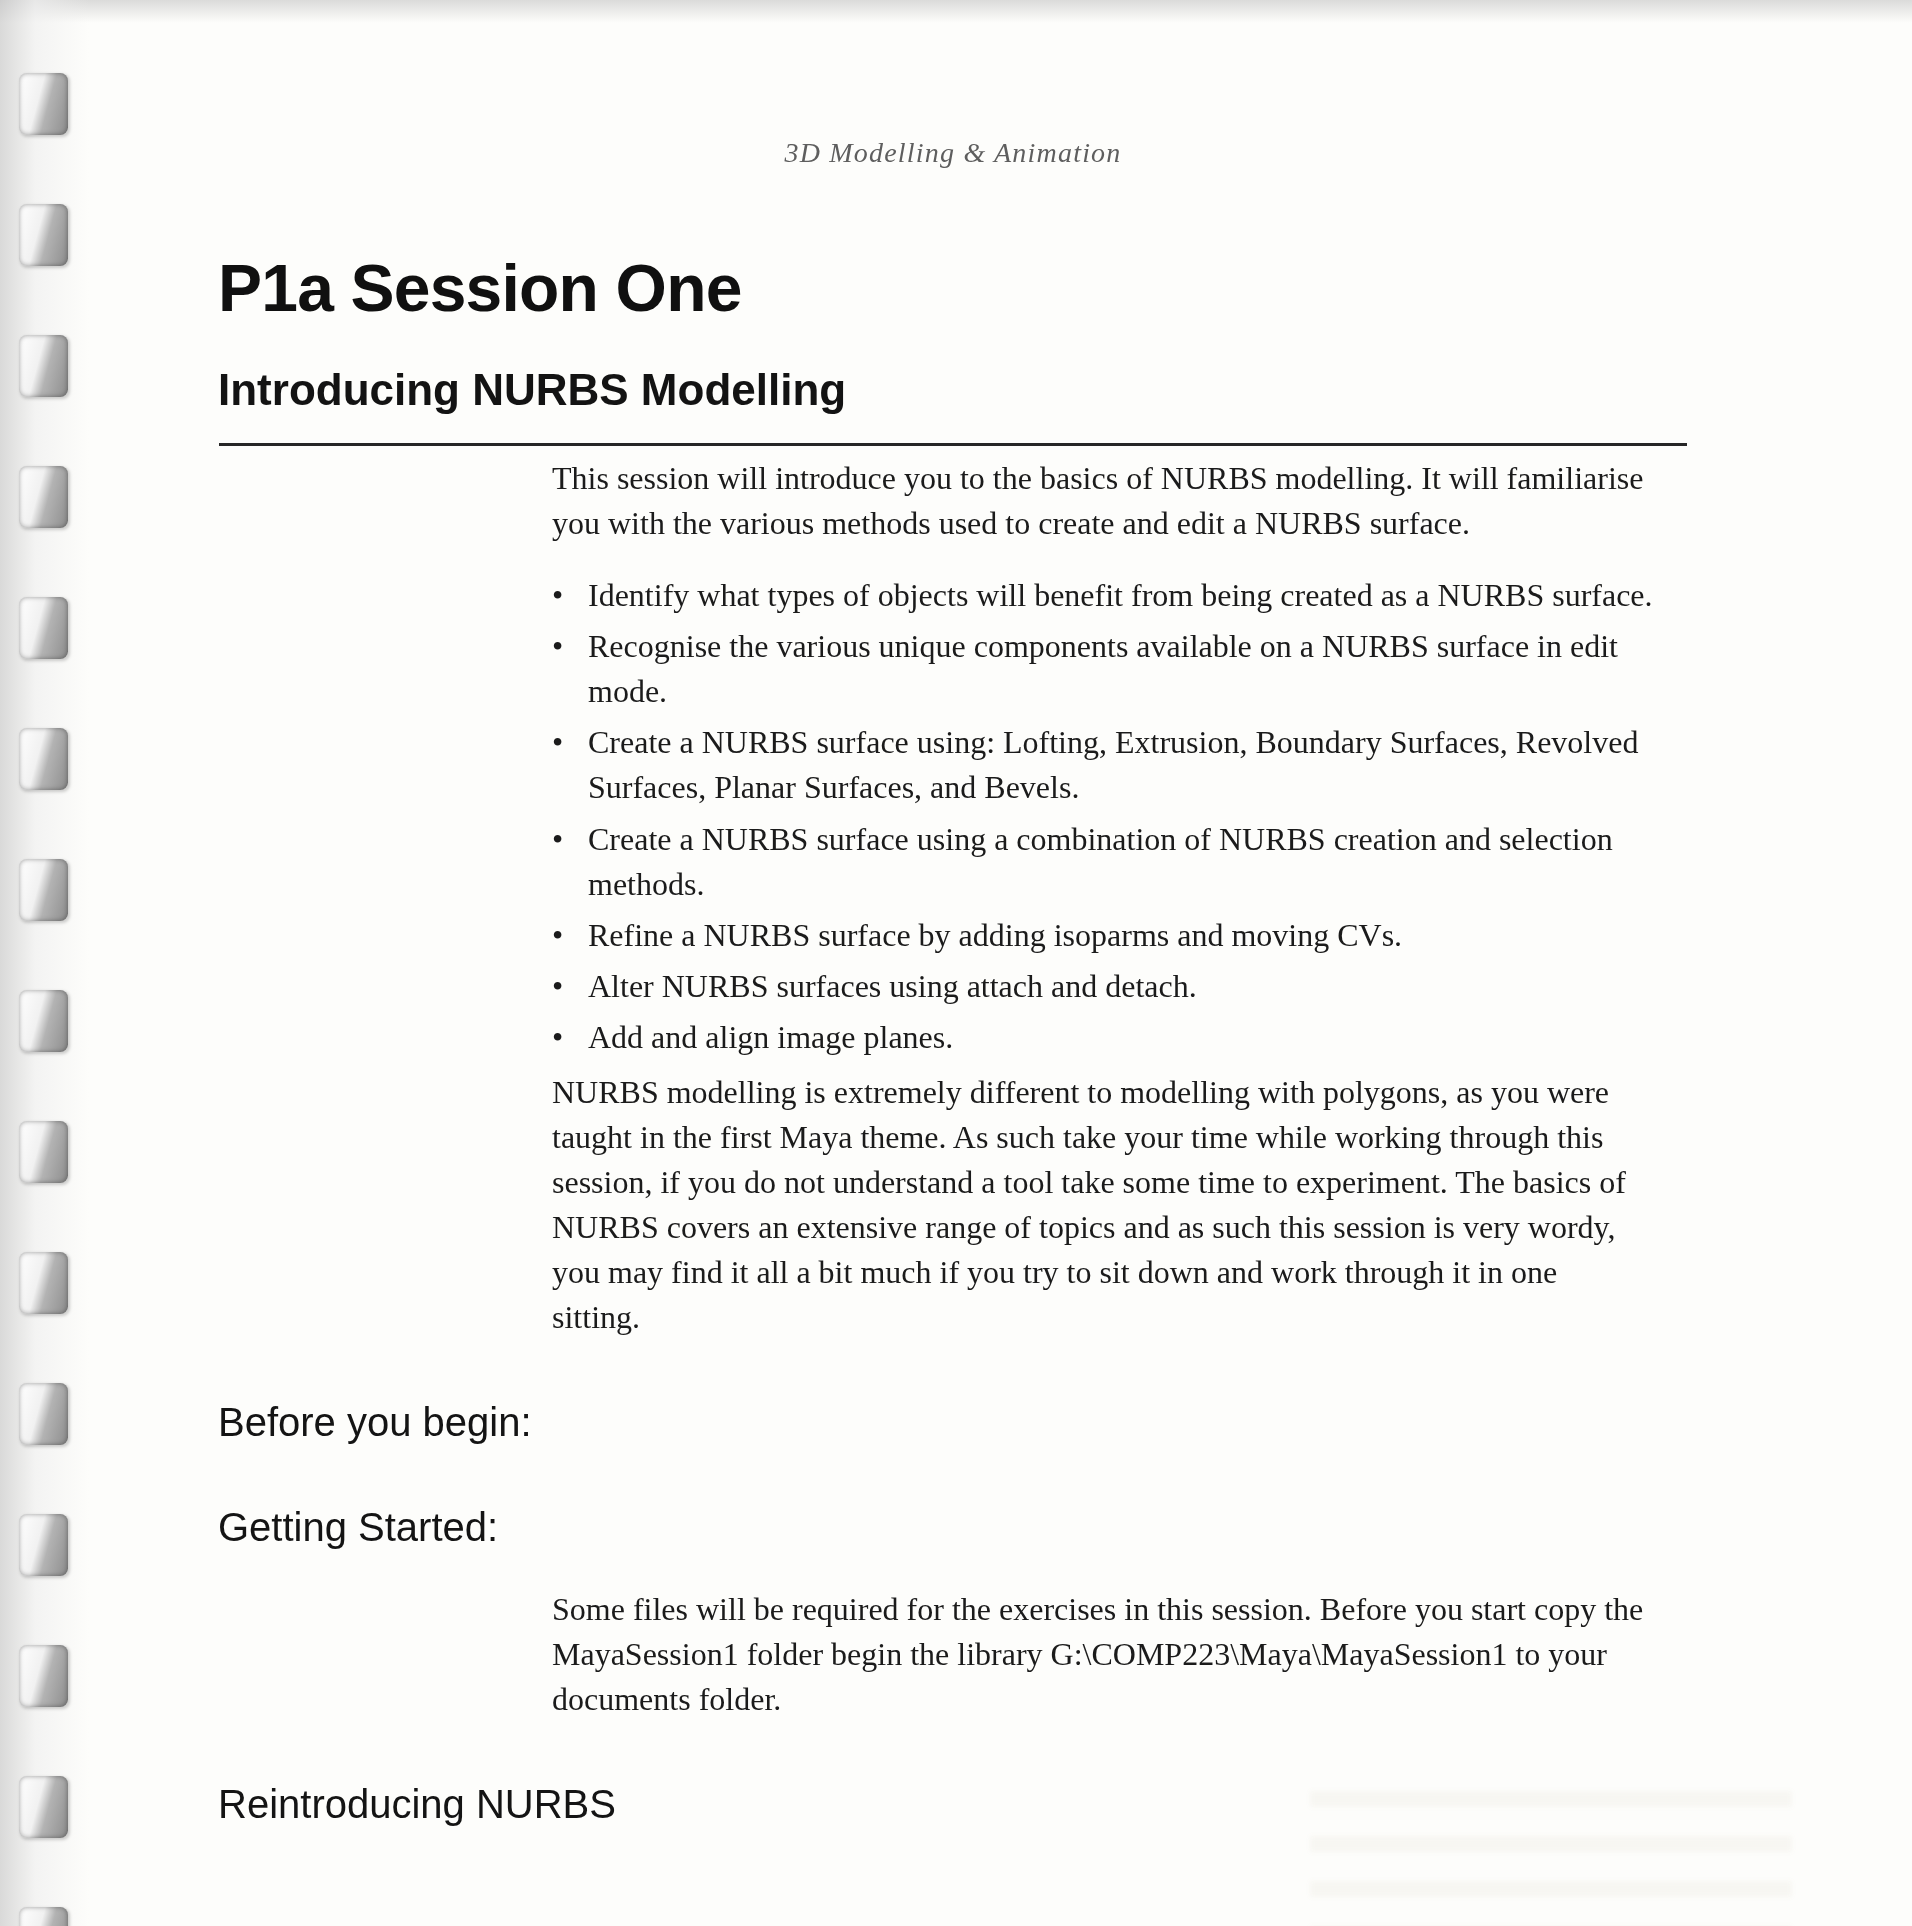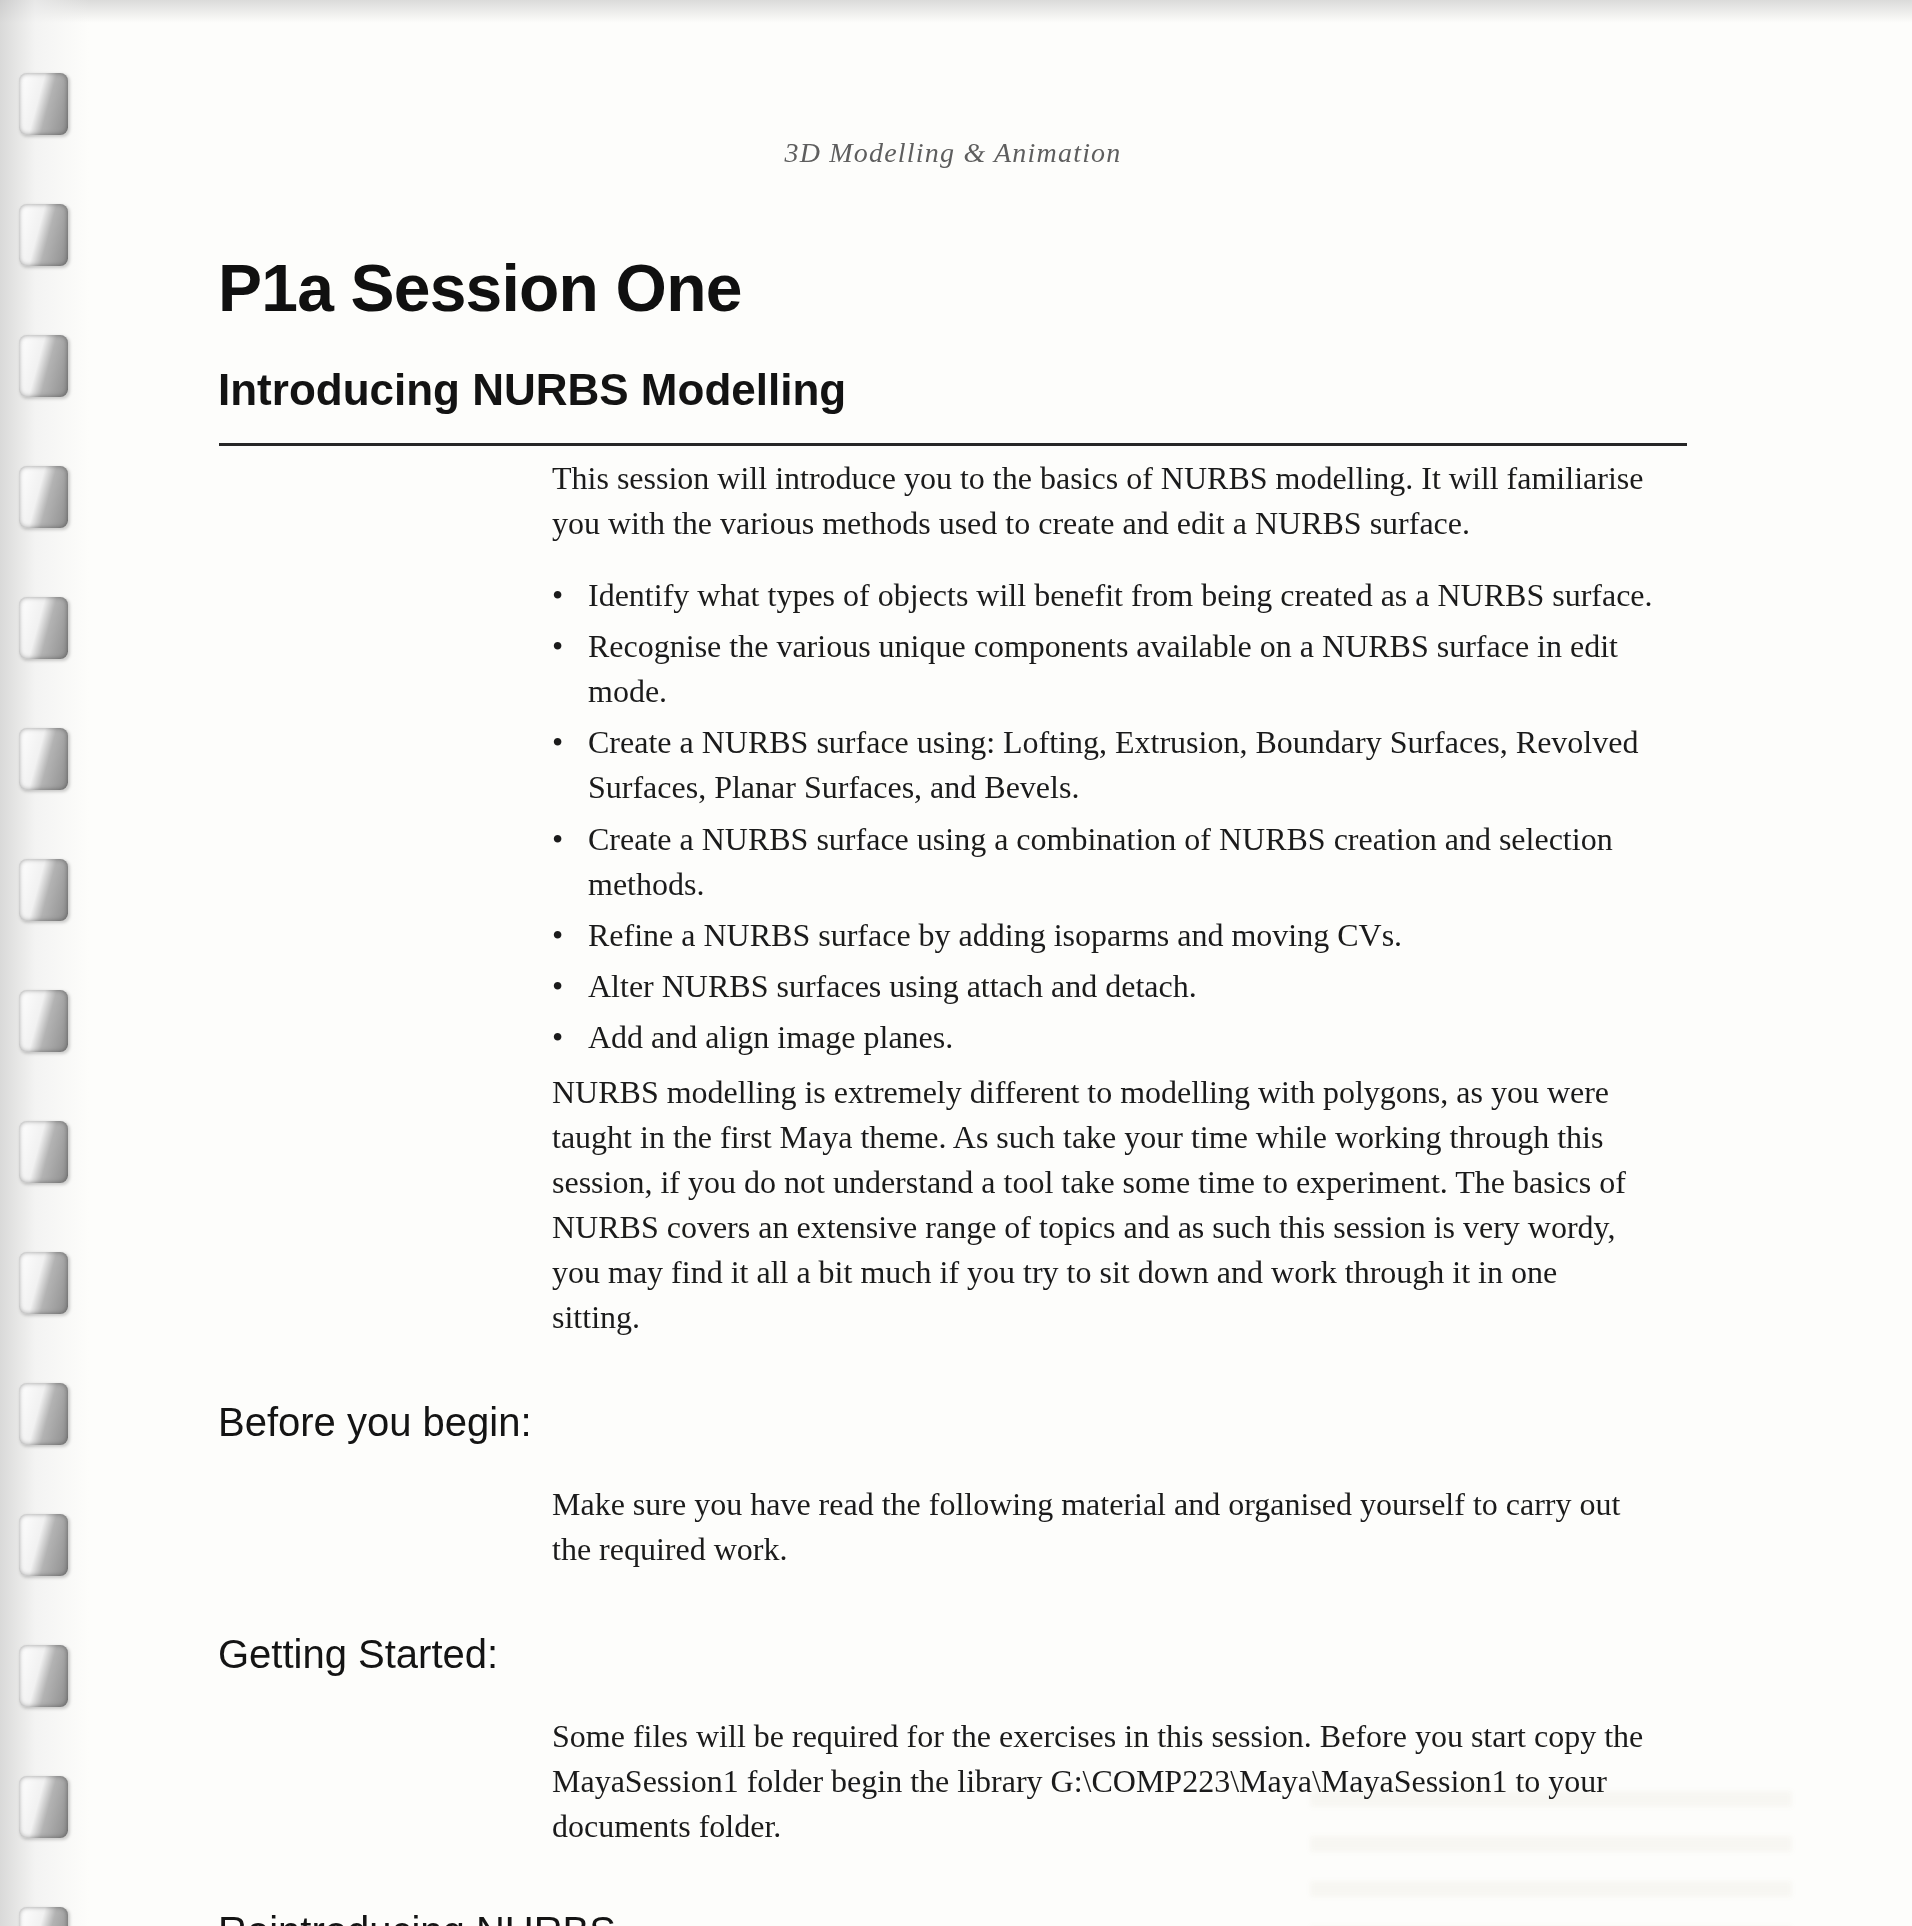--- a/index.html
+++ b/index.html
@@ -215,23 +215,20 @@
         <li>
           <span class="bullet-mark">•</span>
           <span>Add and align image planes.</span>
         </li>
       </ul>
 
       <p class="body-text para-warning">NURBS modelling is extremely different to modelling with polygons, as you were taught in the first Maya theme. As such take your time while working through this session, if you do not understand a tool take some time to experiment. The basics of NURBS covers an extensive range of topics and as such this session is very wordy, you may find it all a bit much if you try to sit down and work through it in one sitting.</p>
     </div>
 
     <h3 class="section-heading">Before you begin:</h3>
-    <div class="indent section-body">
-      <p class="body-text">Make sure you have read the following material and organised yourself to carry out the required work.</p>
-    </div>
 
     <h3 class="section-heading">Getting Started:</h3>
     <div class="indent section-body">
       <p class="body-text">Some files will be required for the exercises in this session. Before you start copy the MayaSession1 folder begin the library G:\COMP223\Maya\MayaSession1 to your documents folder.</p>
     </div>
 
     <h3 class="section-heading">Reintroducing NURBS</h3>
 
   </div>
 

